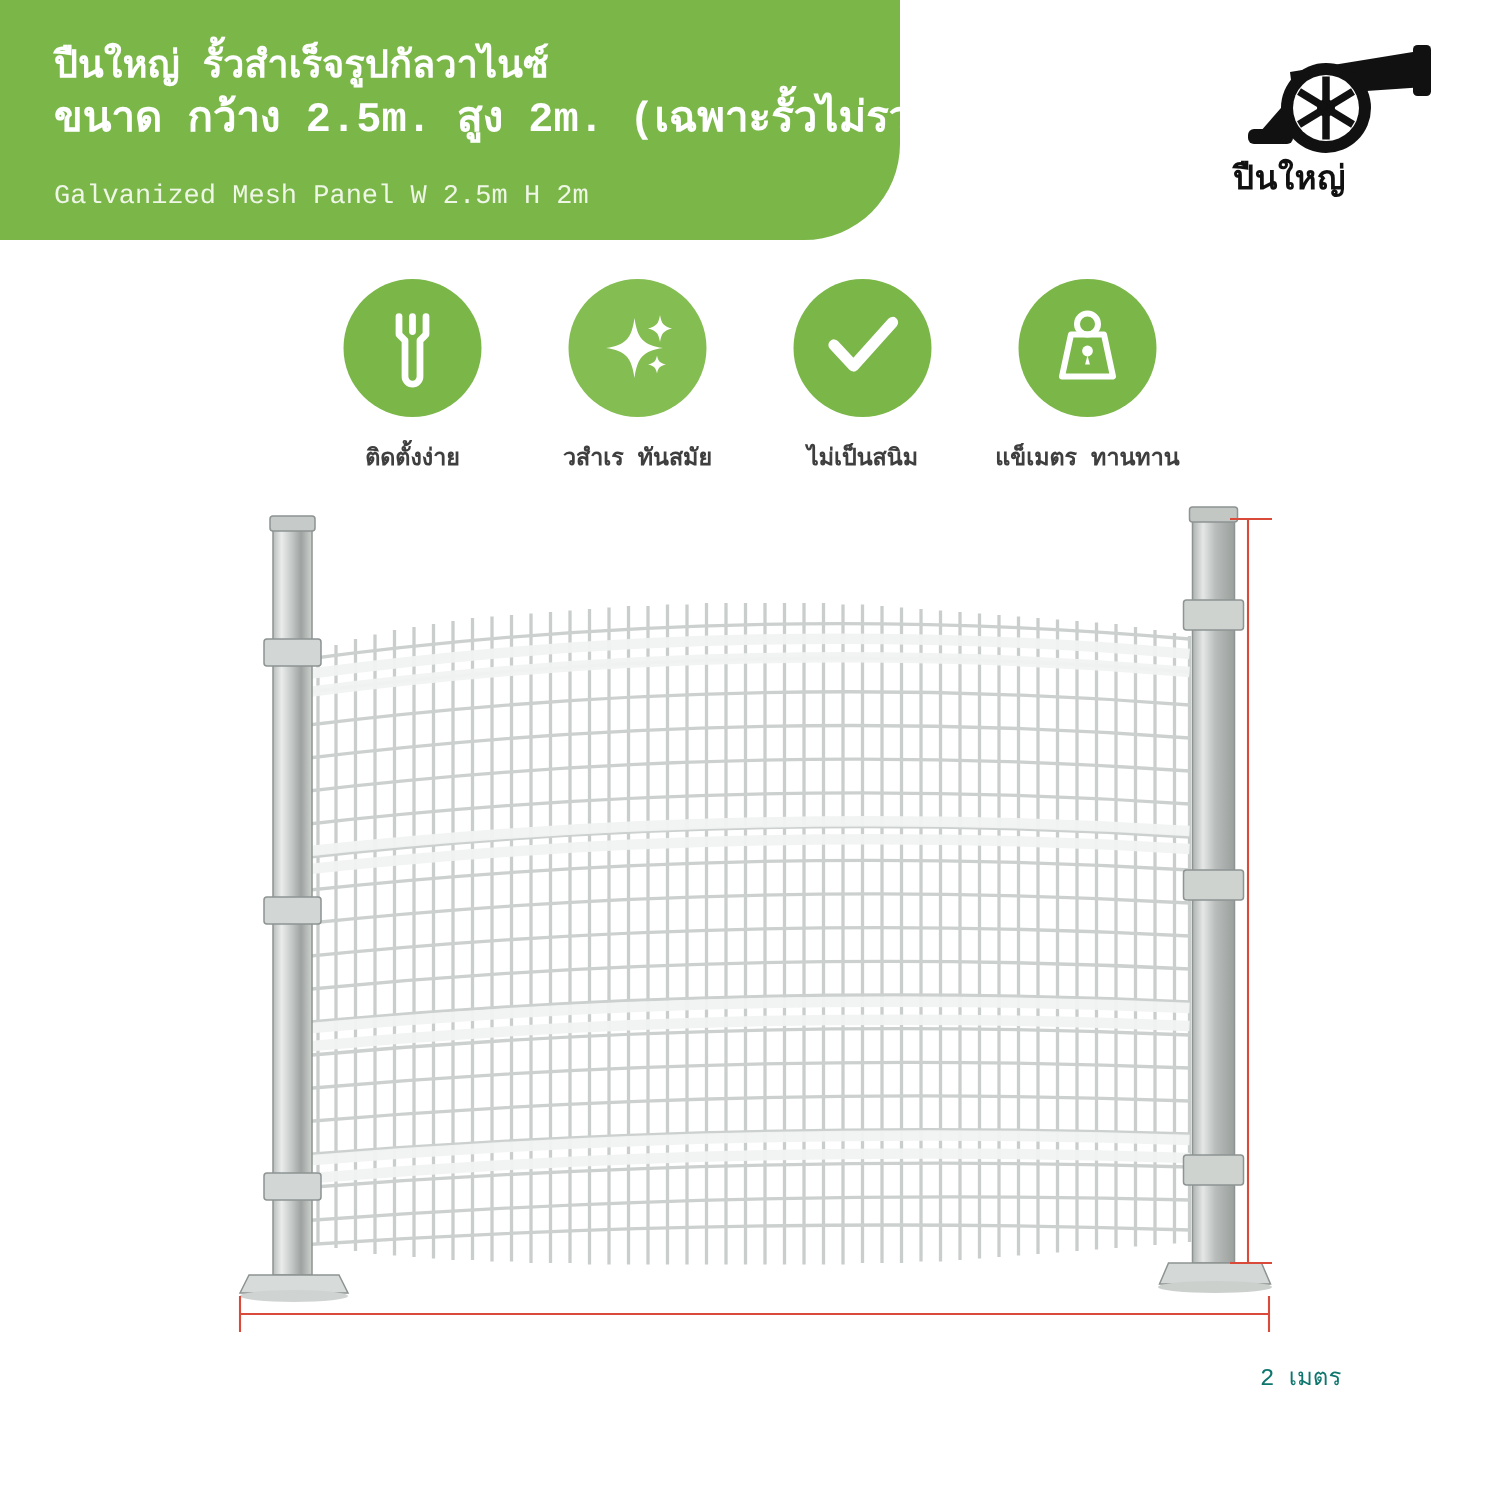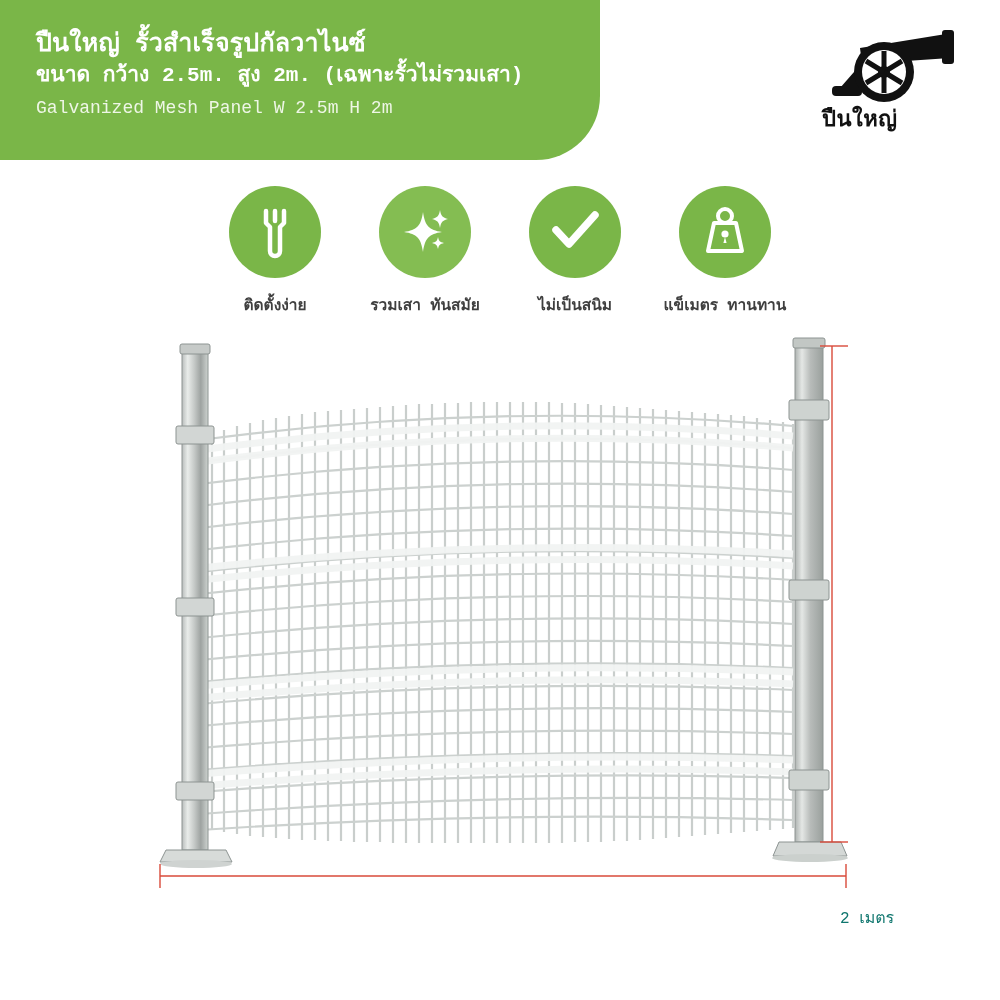--- a/index.html
+++ b/index.html
@@ -33,30 +33,30 @@
     color: #ffffff;
   }
   .header-line1 {
     font-size: 25px;
     font-weight: bold;
     line-height: 1.32;
     letter-spacing: 0.2px;
     white-space: nowrap;
   }
   .header-line2 {
-    font-size: 21px;
+    font-size: 28px;
     font-weight: bold;
     line-height: 1.45;
     white-space: nowrap;
   }
   .header-line3 {
     font-size: 18px;
     font-weight: normal;
     line-height: 1.5;
-    margin-top: 4px;
+    margin-top: 16px;
     color: #eef6e6;
     white-space: nowrap;
   }
 
   
   .logo {
     position: absolute;
     top: 18px; right: 28px;
     width: 150px; height: 120px;
   }
@@ -167,21 +167,21 @@
     </div>
 
     <div class="feature">
       <div class="feature-circle alt">
         <svg width="56" height="56" viewBox="0 0 56 56">
           <path d="M26 8 C28 22 32 26 45 28 C32 30 28 34 26 48 C24 34 20 30 7 28 C20 26 24 22 26 8 Z" fill="#ffffff"></path>
           <path d="M43 6 C44 12 45.5 13.5 51 15 C45.5 16.5 44 18 43 24 C42 18 40.5 16.5 35 15 C40.5 13.5 42 12 43 6 Z" fill="#ffffff"></path>
           <path d="M41 33 C41.8 37 43 38 47 39 C43 40 41.8 41 41 45 C40.2 41 39 40 35 39 C39 38 40.2 37 41 33 Z" fill="#ffffff"></path>
         </svg>
       </div>
-      <div class="feature-label">รวมเสา ทันสมัย</div>
+      <div class="feature-label">วสำเร ทันสมัย</div>
     </div>
 
     <div class="feature">
       <div class="feature-circle">
         <svg width="56" height="56" viewBox="0 0 56 56">
           <path d="M9 26 L22 40 L48 11" fill="none" stroke="#ffffff" stroke-width="7.5" stroke-linecap="round" stroke-linejoin="round"></path>
         </svg>
       </div>
       <div class="feature-label">ไม่เป็นสนิม</div>
     </div>

